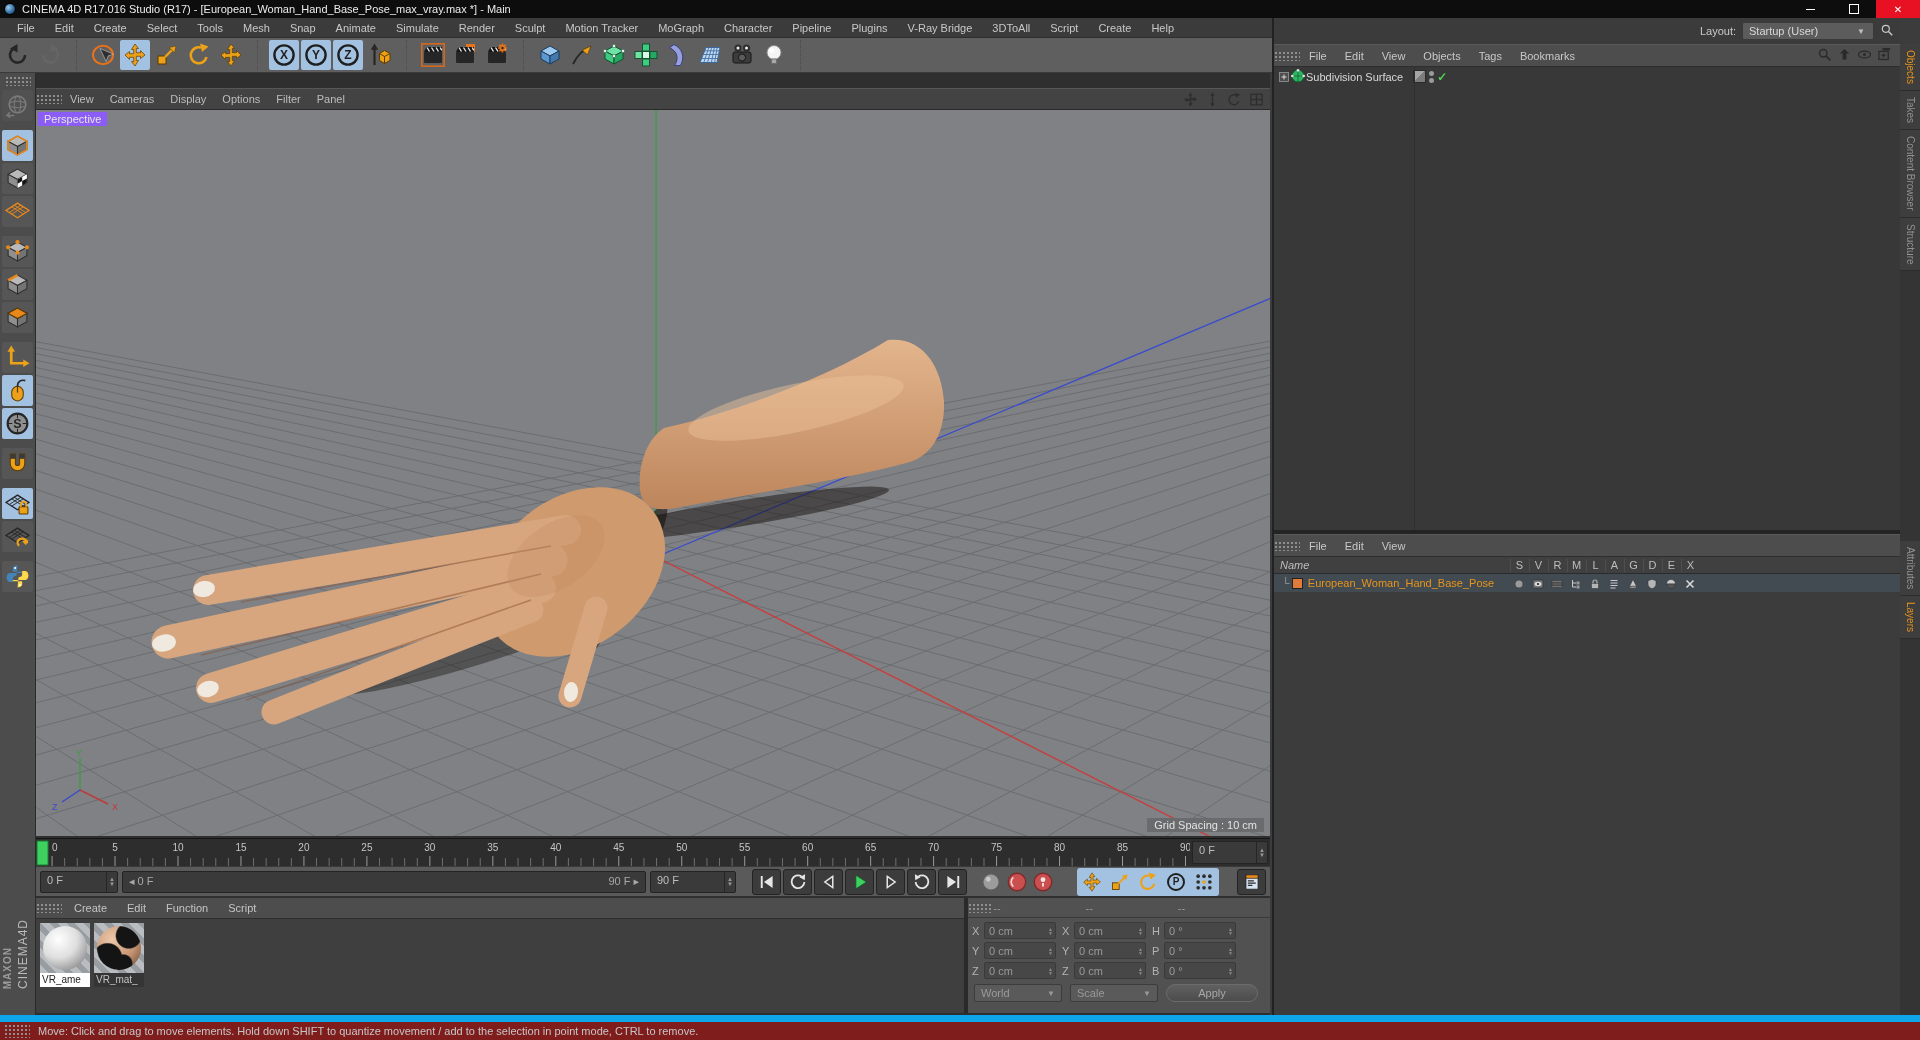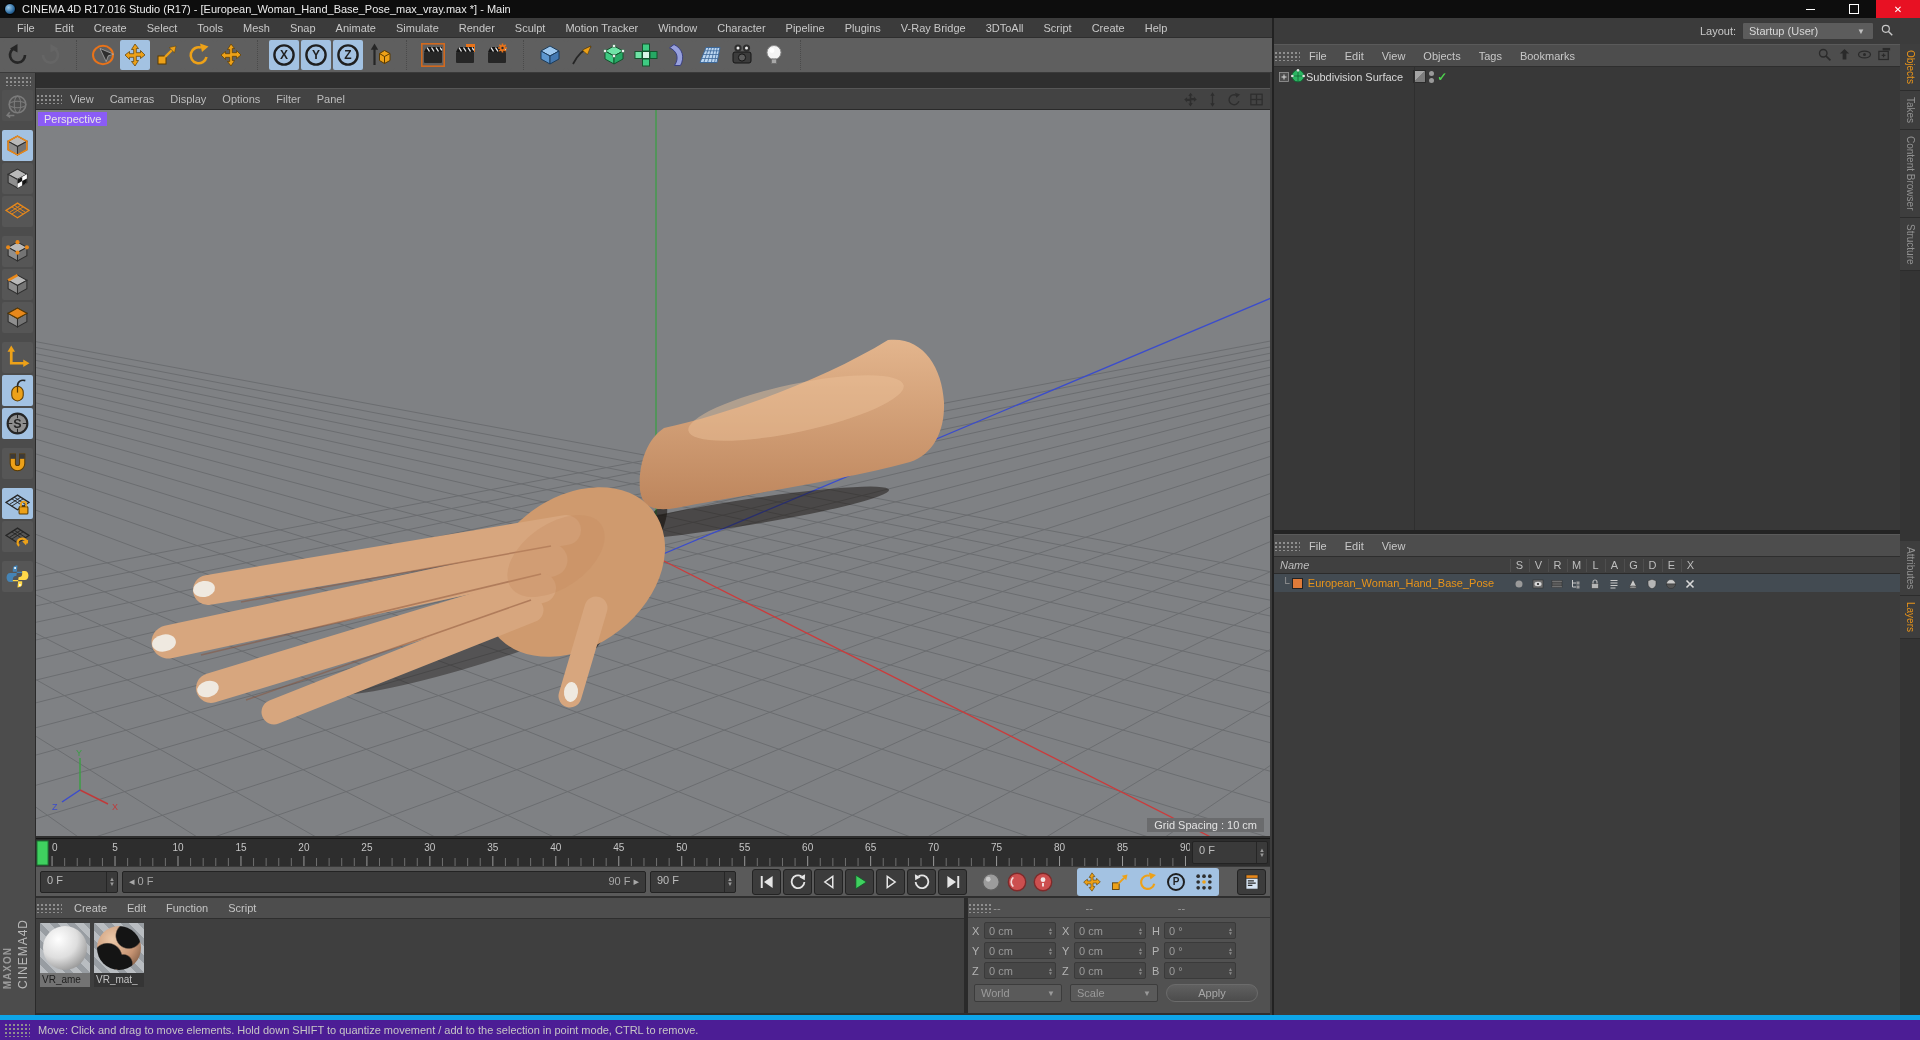--- a/index.html
+++ b/index.html
@@ -103,21 +103,21 @@
     display:flex; align-items:center; justify-content:center; }
   .matball { width:44px; height:44px; border-radius:50%; }
   .ball-white { background:radial-gradient(circle at 35% 30%, #ffffff, #dedede 45%, #868686 88%); }
   .ball-skin { background:
       radial-gradient(circle at 72% 22%, #141414 0 26%, rgba(0,0,0,0) 29%),
       radial-gradient(circle at 24% 72%, #141414 0 30%, rgba(0,0,0,0) 33%),
       radial-gradient(circle at 60% 85%, #141414 0 18%, rgba(0,0,0,0) 21%),
       radial-gradient(circle at 35% 30%, #ecc9a9, #c79473 55%, #6e4f3a 92%); }
   .matlabel { height:14px; font-size:10px; padding:1px 2px; color:#c4c4c4; background:#353535;
     overflow:hidden; white-space:nowrap; }
-  .mat.selected .matlabel { background:#737373; color:#1d1d1d; }
+  .mat.selected .matlabel { background:#ffffff; color:#1d1d1d; }
 
   #coords { width:302px; background:#515151; display:flex; flex-direction:column; }
   #coordhead { height:20px; display:flex; align-items:center; background:#515151;
     border-bottom:1px solid #3a3a3a; color:#9a9a9a; }
   #coordhead span { width:95px; }
   #coordgrid { display:flex; gap:6px; padding:4px 4px 0 4px; }
   .ccol { display:flex; flex-direction:column; gap:3px; }
   .crow { display:flex; align-items:center; gap:3px; }
   .clabel { width:9px; color:#b3b3b3; }
   .cfield { width:72px; height:17px; background:#474747; border:1px solid #3a3a3a; border-radius:2px;
@@ -172,22 +172,22 @@
 
   
   #righttabs { position:absolute; left:1900px; top:44px; width:20px; height:971px; background:#343434; }
   .vtab { width:20px; display:flex; align-items:center; justify-content:center; background:#3e3e3e;
     border-bottom:1px solid #2c2c2c; color:#929292; }
   .vtab span { writing-mode:vertical-rl; padding:6px 0; font-size:10px; }
   .vtab.active span { color:#e8941a; }
   #tabs-bottom { position:absolute; left:0; top:497px; width:20px; }
 
   
-  #statusbar { position:absolute; left:0; top:1015px; width:1920px; height:25px; background:#4c1d95;
-    border-top:5px solid #0ea5e9; display:flex; align-items:center; color:#c6c6c6; }
+  #statusbar { position:absolute; left:0; top:1015px; width:1920px; height:25px; background:#7f1d1d;
+    border-top:7px solid #0ea5e9; display:flex; align-items:center; color:#c6c6c6; }
   #statusbar .handle { margin:0 8px 0 4px; height:14px; }
 </style>
 </head>
 <body>
 
 <div id="app">
 
   <div id="titlebar">
     <div class="appicon"></div>
     <span>CINEMA 4D R17.016 Studio (R17) - [European_Woman_Hand_Base_Pose_max_vray.max *] - Main</span>
@@ -204,21 +204,21 @@
       <span class="menu-item">Create</span>
       <span class="menu-item">Select</span>
       <span class="menu-item">Tools</span>
       <span class="menu-item">Mesh</span>
       <span class="menu-item">Snap</span>
       <span class="menu-item">Animate</span>
       <span class="menu-item">Simulate</span>
       <span class="menu-item">Render</span>
       <span class="menu-item">Sculpt</span>
       <span class="menu-item">Motion Tracker</span>
-      <span class="menu-item">Window</span>
+      <span class="menu-item">MoGraph</span>
       <span class="menu-item">Character</span>
       <span class="menu-item">Pipeline</span>
       <span class="menu-item">Plugins</span>
       <span class="menu-item">V-Ray Bridge</span>
       <span class="menu-item">3DToAll</span>
       <span class="menu-item">Script</span>
       <span class="menu-item">Create</span>
       <span class="menu-item">Help</span>
     </div>
 

